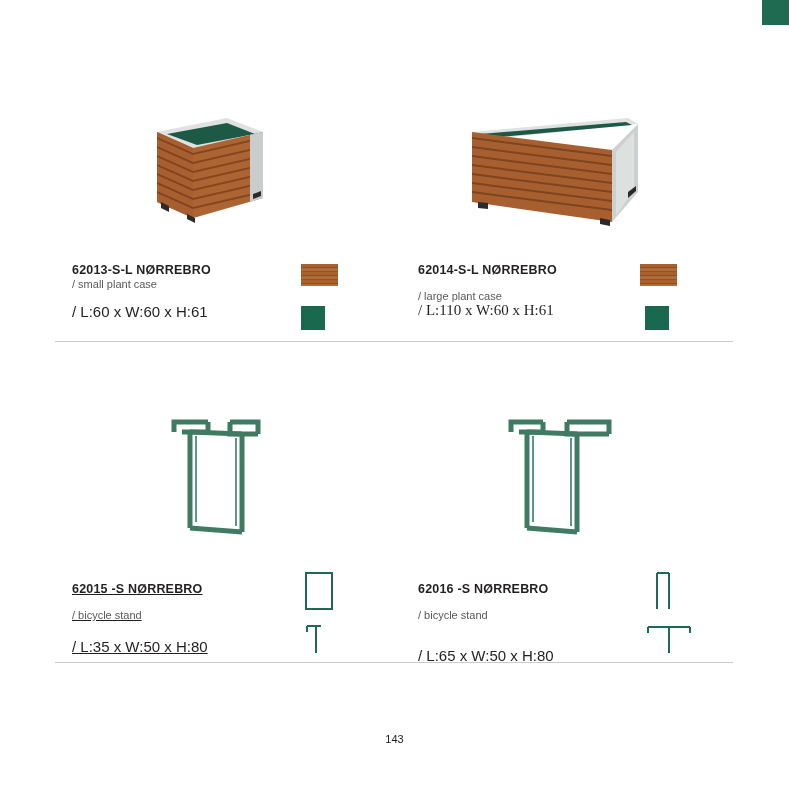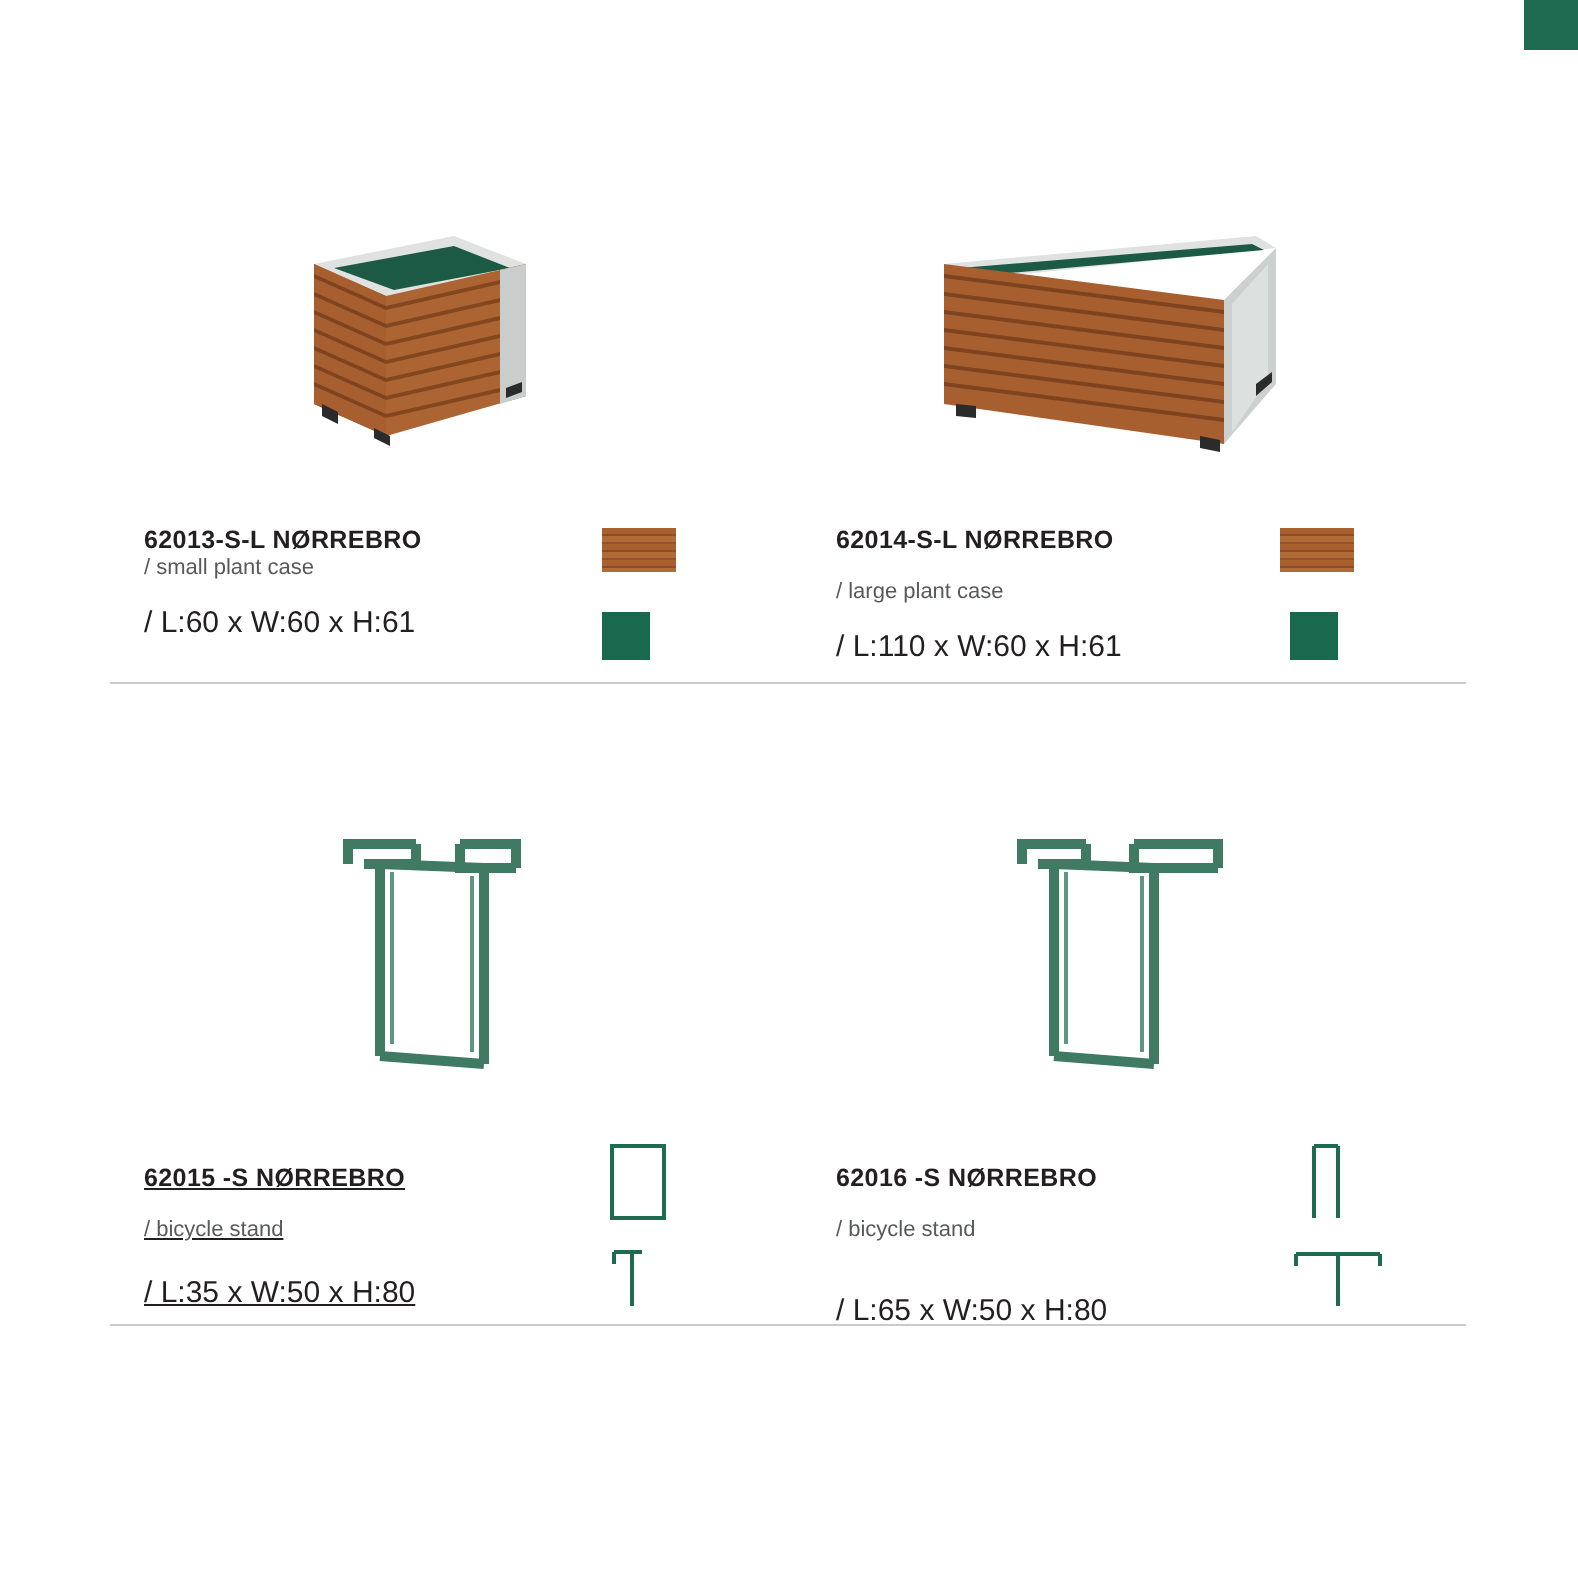--- a/index.html
+++ b/index.html
@@ -185,21 +185,21 @@
 
       <polygon points="18,92 28,93 28,99 18,98" fill="#2b2b2b"></polygon>
       <polygon points="140,108 150,110 150,116 140,114" fill="#2b2b2b"></polygon>
       <polygon points="168,82 176,76 176,81 168,88" fill="#2b2b2b"></polygon>
     </svg>
   </div>
 
   <div class="info" style="left:418px; top:263px;">
     <div class="title">62014-S-L NØRREBRO</div>
     <div class="subline" style="margin-top:13px;">/ large plant case</div>
-    <div class="dims" style="margin-top:13px;">/ L:110 x W:60 x H:61</div>
+    <div class="dims" style="font-family:Liberation Serif, serif;">/ L:110 x W:60 x H:61</div>
   </div>
 
   <div class="swatch-wood" style="left:640px; top:264px;"></div>
   <div class="swatch-green" style="left:645px; top:306px;"></div>
 
   <div class="rule" style="left:55px; top:341px; width:678px;"></div>
 
   <div class="block-illo" style="left:168px; top:410px;">
     <svg width="110" height="140" viewBox="0 0 110 140">
       <g fill="none" stroke="#3f7a63" stroke-width="5">
@@ -280,14 +280,15 @@
     <svg width="48" height="32" viewBox="0 0 48 32">
       <path d="M3,4 L45,4" stroke="#1f6b52" stroke-width="2" fill="none"></path>
       <path d="M24,4 L24,30" stroke="#1f6b52" stroke-width="2" fill="none"></path>
       <path d="M3,4 L3,10" stroke="#1f6b52" stroke-width="2" fill="none"></path>
       <path d="M45,4 L45,10" stroke="#1f6b52" stroke-width="2" fill="none"></path>
     </svg>
   </div>
 
   <div class="rule" style="left:55px; top:662px; width:678px;"></div>
 
+  <div class="page-number" style="top:733px;">143</div>
 
 </div>
 
 </body></html>

